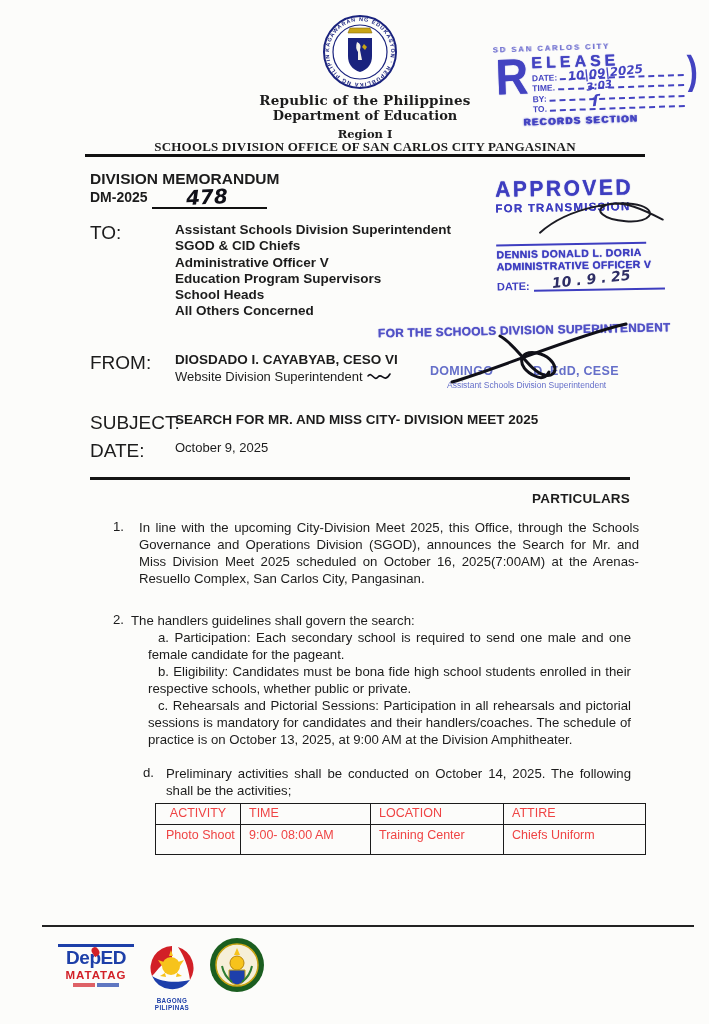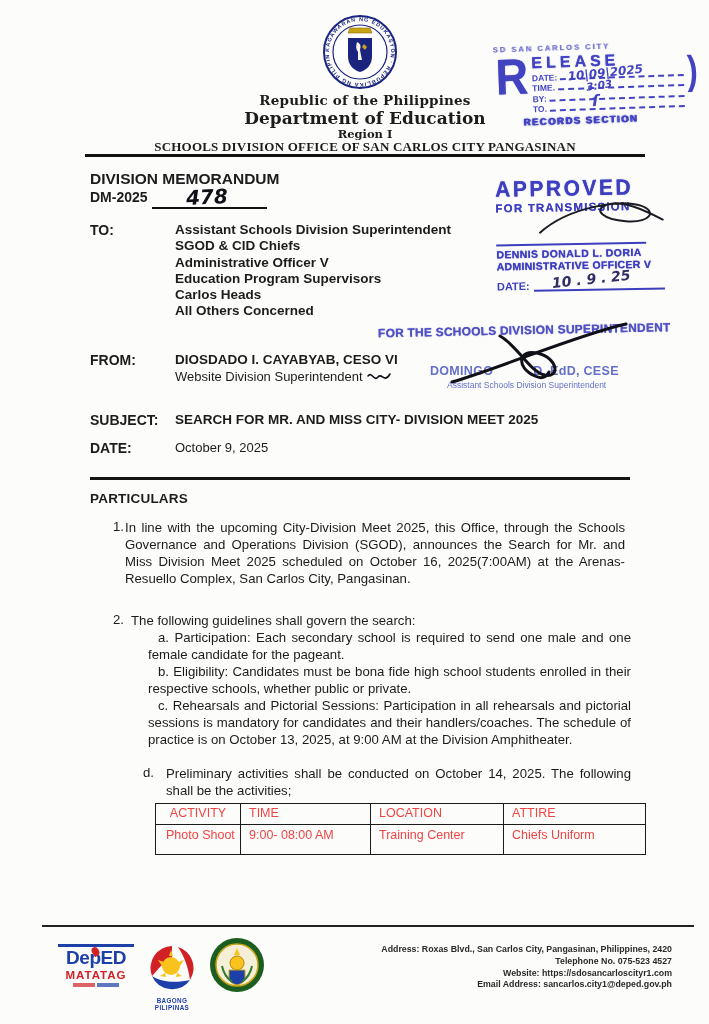--- a/index.html
+++ b/index.html
@@ -7,21 +7,21 @@
   body { font-family:"Liberation Sans",sans-serif; }
   .page {
     position:relative; width:709px; height:1024px; margin:0 auto;
     background:#fcfcfa; color:#1c1c1c; overflow:hidden;
   }
   .abs { position:absolute; }
 
   
   .h-center { left:40px; width:650px; text-align:center; }
   .h-republic { top:92px; font-family:"DejaVu Serif",serif; font-weight:bold; font-size:13.5px; letter-spacing:.2px; }
-  .h-dept     { top:108px; font-family:"DejaVu Serif",serif; font-weight:bold; font-size:17px; }
+  .h-dept     { top:108px; font-family:"DejaVu Serif",serif; font-weight:bold; font-size:13px; }
   .h-region   { top:127px; font-family:"DejaVu Serif",serif; font-weight:bold; font-size:11.5px; }
   .h-office   { top:139px; font-family:"Liberation Serif",serif; font-weight:bold; font-size:13px; letter-spacing:.2px; }
   .h-rule { top:154px; left:85px; width:560px; height:3px; background:#111; }
 
   
   .blue { color:#3434bd; }
   .release { left:494px; top:42px; width:205px; transform:rotate(-2deg); opacity:.92; }
   .release .topline { font-size:7.5px; font-weight:bold; letter-spacing:2px; color:#4444c4; opacity:.8;
     text-shadow:1px 0 0 rgba(60,60,190,.5); white-space:nowrap; }
   .release .main { display:flex; align-items:flex-start; margin-top:1px; }
@@ -56,37 +56,37 @@
   .dom-name { font-size:12.5px; font-weight:bold; letter-spacing:.3px; white-space:nowrap; }
   .dom-gap { display:inline-block; width:40px; }
   .dom-title { font-size:8.5px; margin-top:2px; margin-left:17px; white-space:nowrap; }
   .main-sig { left:442px; top:320px; }
 
   
   .memo-title { left:90px; top:170px; font-size:15.5px; font-weight:bold; }
   .memo-no    { left:90px; top:189px; font-size:14px; font-weight:bold; }
   .memo-no-line { left:152px; top:207px; width:115px; height:0; border-top:2px solid #111; }
   .hand-478 { left:186px; top:185px; font-size:20px; font-weight:bold; transform:rotate(-3deg); color:#101018; }
-  .lbl { font-size:14px; font-weight:bold; }
+  .lbl { font-size:19px; font-weight:normal; }
   .to-lbl { left:90px; top:222px; }
   .recips { left:175px; top:222px; font-size:13.5px; font-weight:bold; line-height:16.3px; }
   .from-lbl { left:90px; top:352px; }
   .from-name { left:175px; top:352px; font-size:13.5px; font-weight:bold; }
   .from-title { left:175px; top:369px; font-size:13px; }
   .subj-lbl { left:90px; top:412px; }
   .subj-val { left:175px; top:412px; font-size:13.5px; font-weight:bold; }
   .date-lbl { left:90px; top:440px; }
   .date-val { left:175px; top:440px; font-size:13px; }
   .mid-rule { top:477px; left:90px; width:540px; height:2.5px; background:#151515; }
 
   
-  .particulars { left:90px; top:491px; width:540px; text-align:left; font-size:13.5px; font-weight:bold; letter-spacing:.2px; }
+  .particulars { left:90px; top:491px; width:540px; text-align:right; font-size:13.5px; font-weight:bold; letter-spacing:.2px; }
   .bodytext { font-size:13.2px; line-height:17px; text-align:justify; }
   .num { font-size:13.2px; }
-  .n1 { left:113px; top:519px; } .t1 { left:125px; top:519px; width:500px; }
+  .n1 { left:113px; top:519px; } .t1 { left:139px; top:519px; width:500px; }
   .n2 { left:113px; top:612px; } .t2 { left:131px; top:612px; width:500px; text-align:left; }
   .ga { left:148px; top:629px; width:483px; text-indent:10px; }
   .gb { left:148px; top:663px; width:483px; text-indent:10px; }
   .gc { left:148px; top:697px; width:483px; text-indent:10px; }
   .nd { left:143px; top:765px; } .td { left:166px; top:765px; width:465px; }
 
   
   .acttable { left:155px; top:803px; border-collapse:collapse; }
   .acttable td { border:1.5px solid #1b1b1b; font-size:12.5px; color:#ef4444; vertical-align:top; }
   .acttable .hrow td { height:21px; padding:2px 0 1px 8px; }
@@ -177,21 +177,21 @@
   <div class="abs memo-no">DM-2025</div>
   <div class="abs memo-no-line"></div>
   <div class="abs hand hand-478">478</div>
 
   <div class="abs lbl to-lbl">TO:</div>
   <div class="abs recips">
     <div>Assistant Schools Division Superintendent</div>
     <div>SGOD &amp; CID Chiefs</div>
     <div>Administrative Officer V</div>
     <div>Education Program Supervisors</div>
-    <div>Carlos Heads</div>
+    <div>School Heads</div>
     <div>All Others Concerned</div>
   </div>
 
   <div class="abs approved blue">
     <div class="appr-word">APPROVED</div>
     <div class="appr-sub">FOR TRANSMISSION</div>
     <svg class="appr-sig" width="130" height="40" viewBox="0 0 130 40">
       <path d="M4 34 C 34 8, 86 2, 106 9 C 122 15, 114 26, 90 24 C 68 22, 56 12, 72 7 C 88 3, 108 13, 127 23" fill="none" stroke="#101018" stroke-width="2" stroke-linecap="round"></path>
     </svg>
     <div class="appr-line"></div>
@@ -229,21 +229,21 @@
   <div class="abs lbl date-lbl">DATE:</div>
   <div class="abs date-val">October 9, 2025</div>
   <div class="abs mid-rule"></div>
 
   <div class="abs particulars">PARTICULARS</div>
 
   <div class="abs num n1">1.</div>
   <div class="abs bodytext t1">In line with the upcoming City-Division Meet 2025, this Office, through the Schools Governance and Operations Division (SGOD), announces the Search for Mr. and Miss Division Meet 2025 scheduled on October 16, 2025(7:00AM) at the Arenas- Resuello Complex, San Carlos City, Pangasinan.</div>
 
   <div class="abs num n2">2.</div>
-  <div class="abs bodytext t2">The following guidelines shall govern the search:</div>
+  <div class="abs bodytext t2">The handlers guidelines shall govern the search:</div>
   <div class="abs bodytext ga">a. Participation: Each secondary school is required to send one male and one female candidate for the pageant.</div>
   <div class="abs bodytext gb">b. Eligibility: Candidates must be bona fide high school students enrolled in their respective schools, whether public or private.</div>
   <div class="abs bodytext gc">c. Rehearsals and Pictorial Sessions: Participation in all rehearsals and pictorial sessions is mandatory for candidates and their handlers/coaches. The schedule of practice is on October 13, 2025, at 9:00 AM at the Division Amphitheater.</div>
 
   <div class="abs num nd">d.</div>
   <div class="abs bodytext td">Preliminary activities shall be conducted on October 14, 2025. The following shall be the activities;</div>
 
   <table class="abs acttable">
     <tbody>
         <tr class="hrow">
@@ -294,20 +294,14 @@
     <svg width="58" height="58" viewBox="0 0 58 58">
       <circle cx="29" cy="29" r="27" fill="#1b5e20"></circle>
       <circle cx="29" cy="29" r="21" fill="#f6efd8" stroke="#c8a415" stroke-width="1.5"></circle>
       <path d="M29 12 l3 7 -6 0 Z" fill="#f7c31c"></path>
       <circle cx="29" cy="27" r="7" fill="#f7c31c" stroke="#b8860b" stroke-width="1"></circle>
       <path d="M21 34 L37 34 L37 42 Q37 47 29 49 Q21 47 21 42 Z" fill="#1d3faa" stroke="#c8a415" stroke-width="1"></path>
       <path d="M14 30 Q16 40 24 46 M44 30 Q42 40 34 46" fill="none" stroke="#2e7d32" stroke-width="2"></path>
     </svg>
   </div>
 
-  <div class="abs addr">
-    <div>Address: Roxas Blvd., San Carlos City, Pangasinan, Philippines, 2420</div>
-    <div>Telephone No. 075-523 4527</div>
-    <div>Website: https://sdosancarloscityr1.com</div>
-    <div>Email Address: sancarlos.city1@deped.gov.ph</div>
-  </div>
 
 </div>
 
 </body></html>

